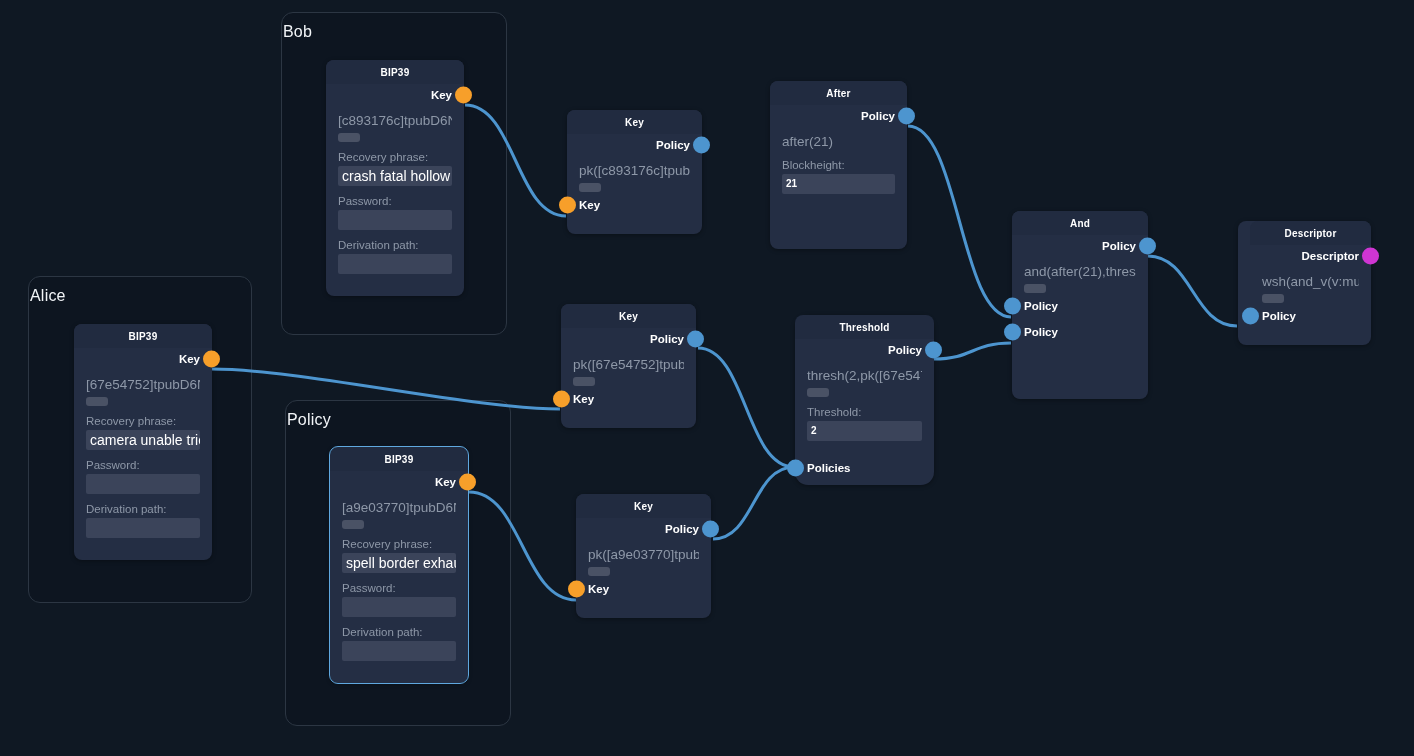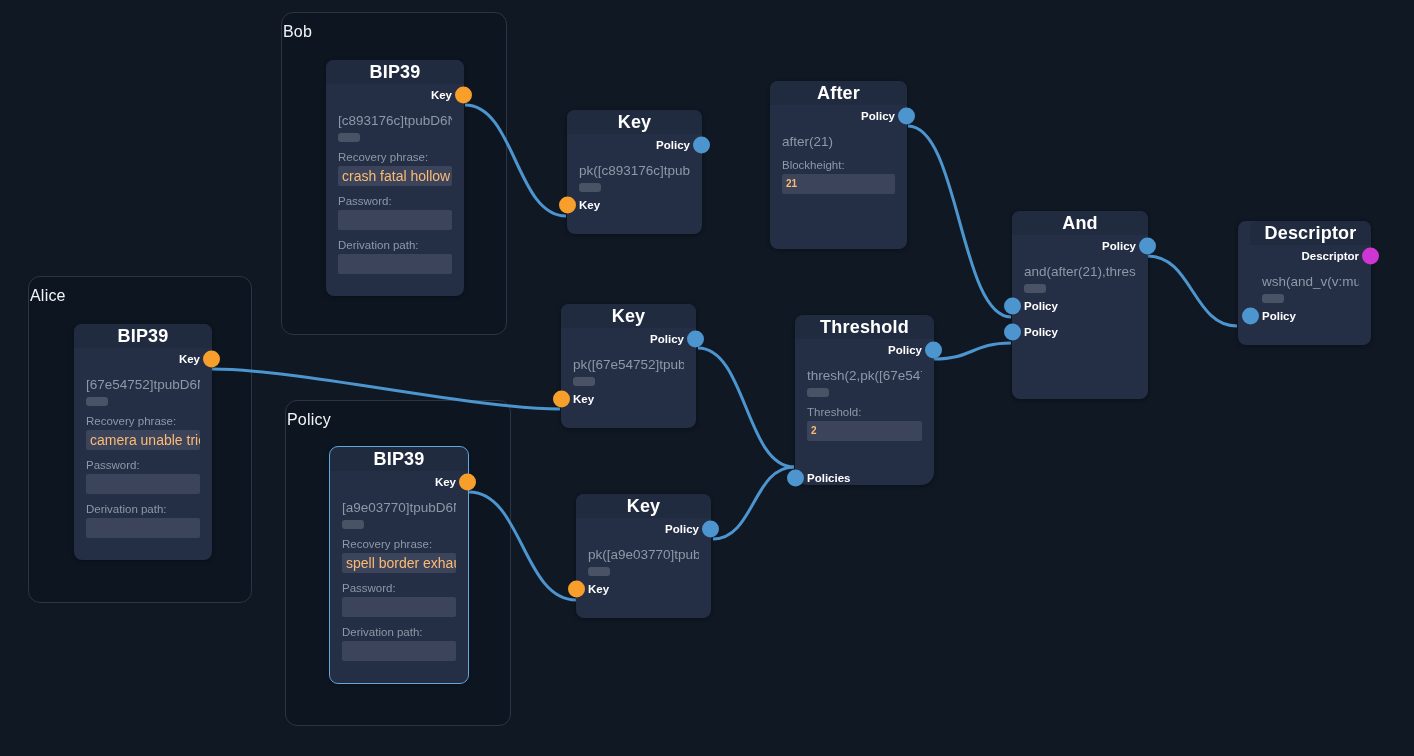--- a/index.html
+++ b/index.html
@@ -52,21 +52,21 @@
   .node.selected {
     outline: 1.5px solid #5fa8e0;
     outline-offset: 0px;
     border-radius: 8px;
   }
   .node-header {
     height: 24px;
     background: #212b40;
     border-radius: 8px 8px 0 0;
     color: #ffffff;
-    font-size: 18px;
+    font-size: 10px;
     font-weight: bold;
     display: flex;
     align-items: center;
     justify-content: center;
     letter-spacing: .2px;
   }
   .node-body {
     position: relative;
     padding: 0 12px 10px 12px;
   }
@@ -118,21 +118,21 @@
   .field-label {
     color: #8e98a8;
     font-size: 11.5px;
     margin-top: 9px;
     margin-bottom: 3px;
   }
   .field-input {
     height: 20px;
     background: #3b445a;
     border-radius: 2px;
-    color: #fdba74;
+    color: #ffffff;
     font-size: 14px;
     line-height: 20px;
     padding: 0 4px;
     white-space: nowrap;
     overflow: hidden;
   }
   .field-input.num { font-size: 10px; font-weight: bold; }
 </style>
 </head>
 <body>
@@ -281,21 +281,21 @@
     <div class="node-header">Threshold</div>
     <div class="node-body">
       <div class="port-row out">
         <span class="port-label">Policy</span>
         <span class="handle right blue"></span>
       </div>
       <div class="desc-text">thresh(2,pk([67e547</div>
       <div class="chip"></div>
       <div class="field-label">Threshold:</div>
       <div class="field-input num">2</div>
-      <div class="port-row in" style="margin-top:26px;">
+      <div class="port-row in" style="margin-top:16px;">
         <span class="handle left blue"></span>
         <span class="port-label">Policies</span>
       </div>
     </div>
   </div>
 
   <div class="node" style="left:1012px; top:211px; width:136px; height:188px;">
     <div class="node-header">And</div>
     <div class="node-body">
       <div class="port-row out">

